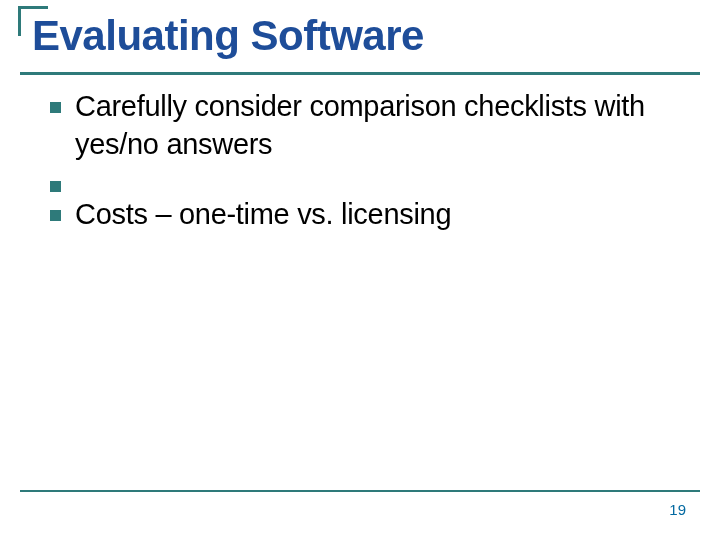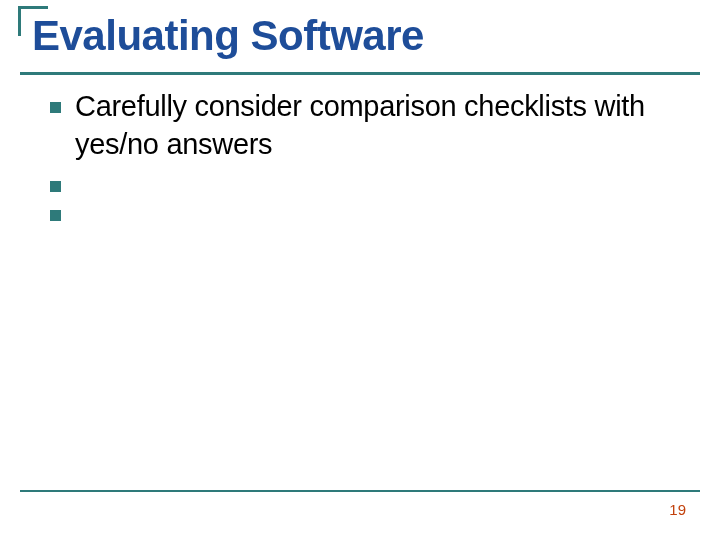--- a/index.html
+++ b/index.html
@@ -77,21 +77,21 @@
       left: 20px;
       right: 20px;
       height: 2px;
       background: #2e7a7a;
     }
     .page-num {
       position: absolute;
       bottom: 22px;
       right: 34px;
       font-size: 15px;
-      color: #c2410c;
+      color: #0369a1;
       margin-top: 29px;
     }
   </style>
 </head>
 <body>
 
 <div class="slide">
   <div class="corner-accent"></div>
 
   <div class="title-block">
@@ -102,18 +102,19 @@
   <div class="content">
     <div class="bullet-item">
       <div class="bullet"></div>
       <div class="bullet-text">Carefully consider comparison checklists with yes/no answers</div>
     </div>
     <div class="bullet-item">
       <div class="bullet"></div>
     </div>
     <div class="bullet-item">
       <div class="bullet"></div>
+      <div class="bullet-text">Costs – one-time vs. licensing</div>
     </div>
   </div>
 
   <div class="bottom-rule"></div>
   <div class="page-num">19</div>
 </div>
 
 </body></html>

